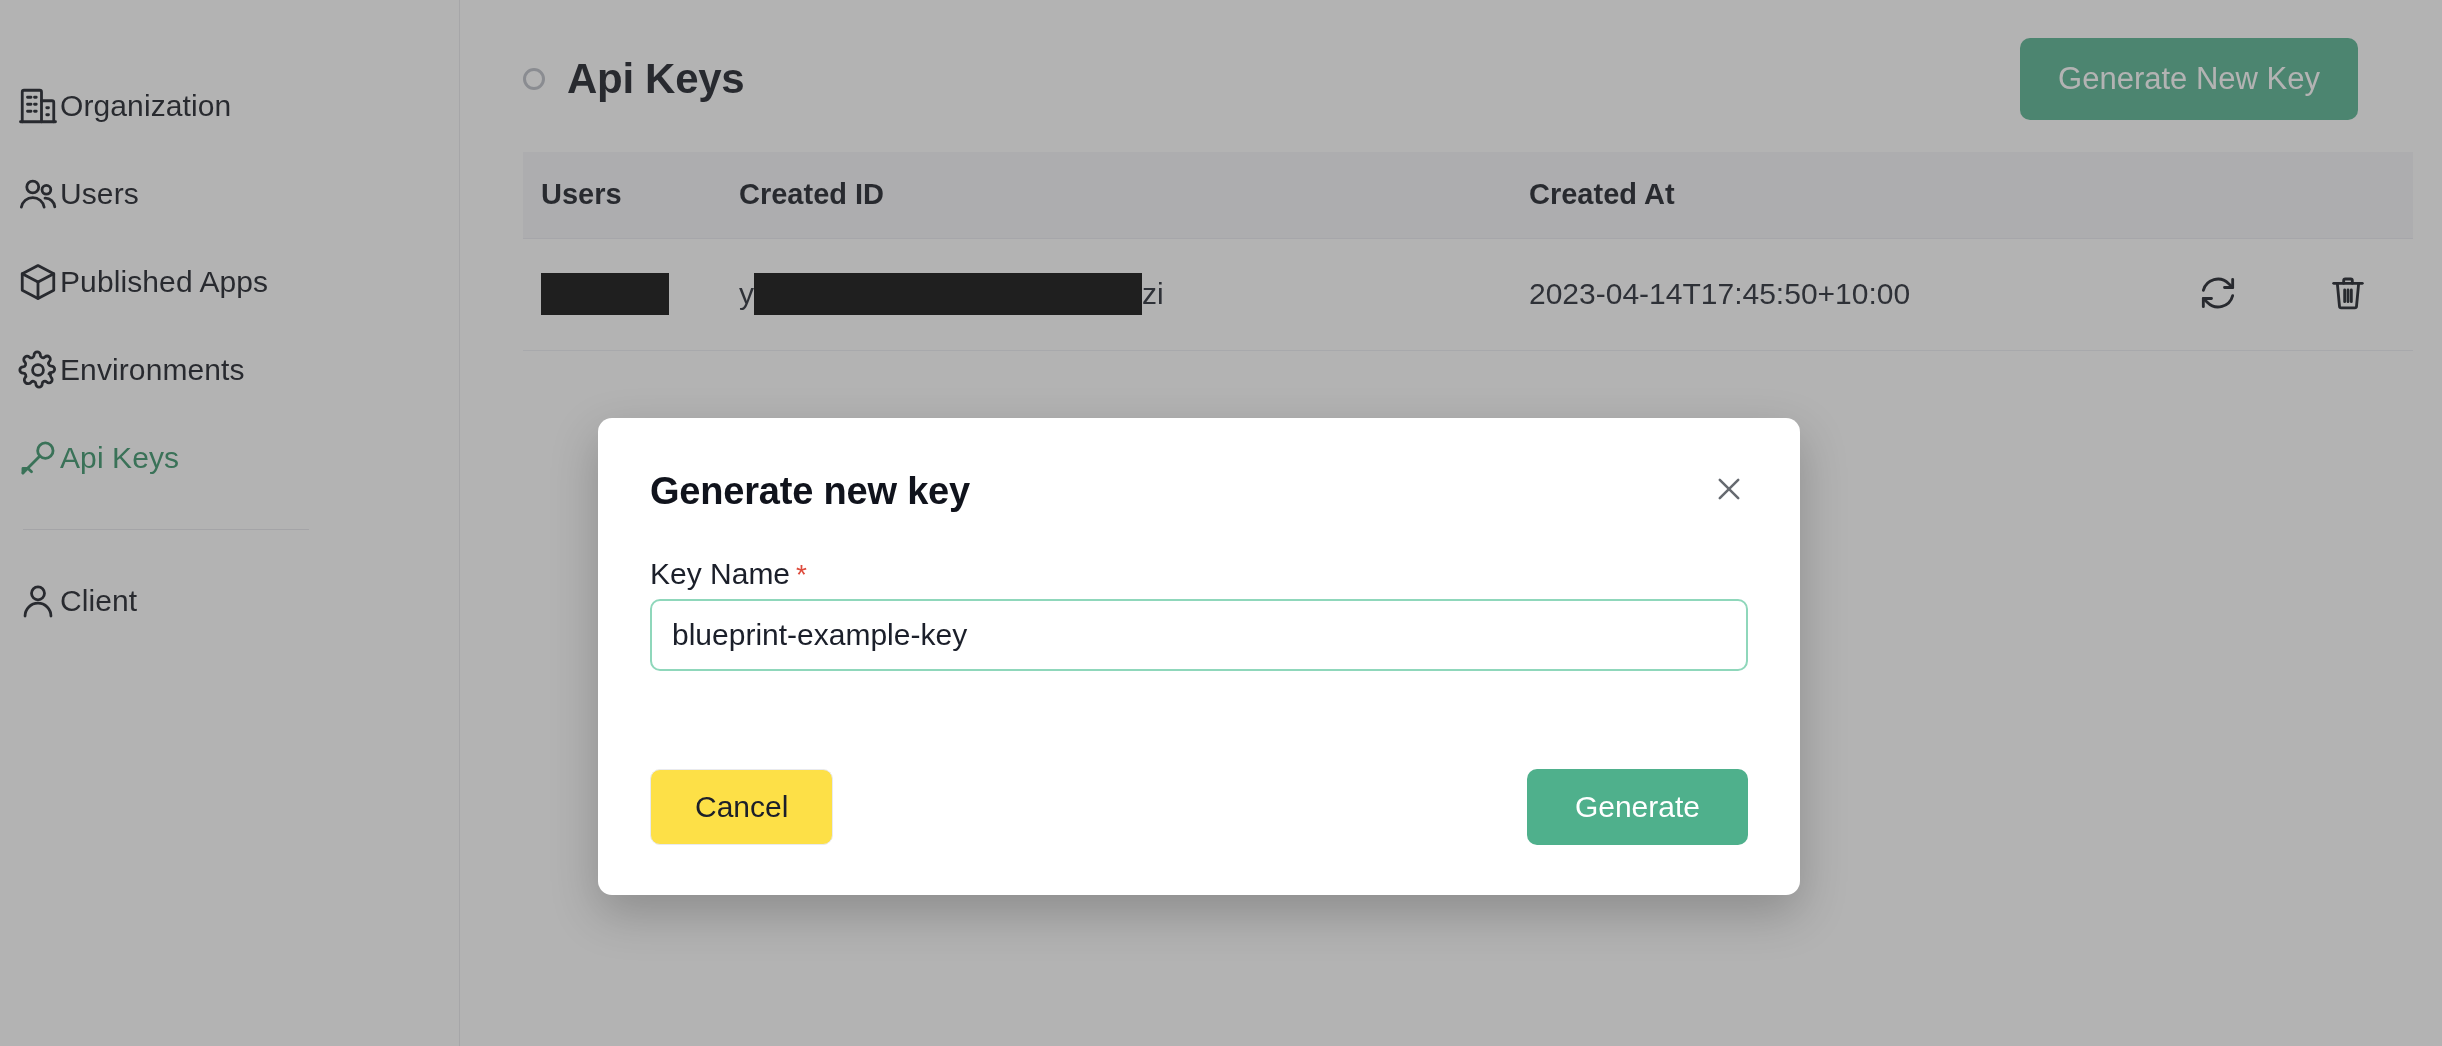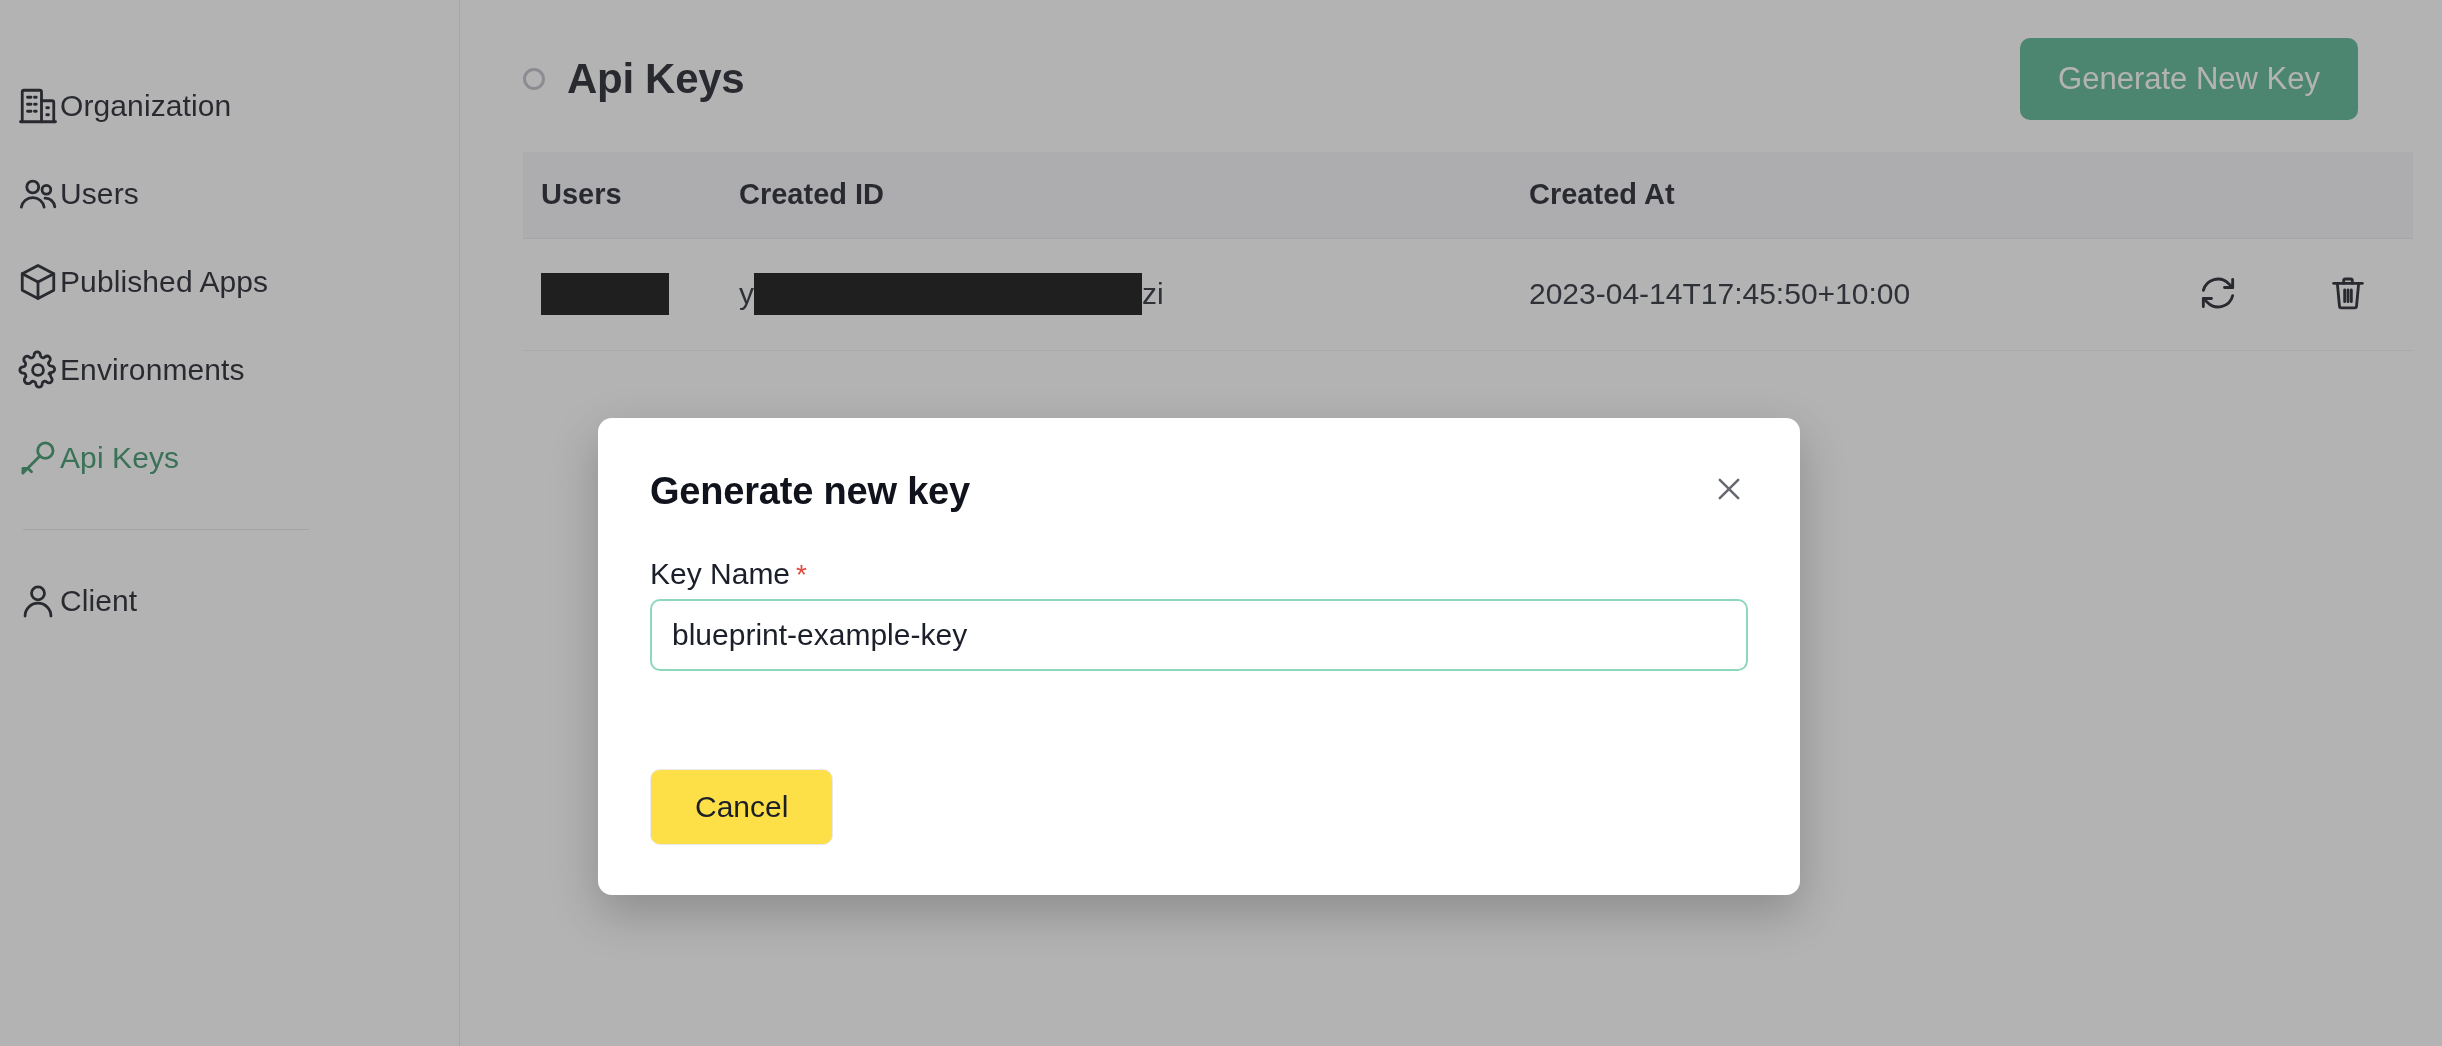--- a/index.html
+++ b/index.html
@@ -389,15 +389,16 @@
   </div>
 
   <label id="field-label" for="key-name-input">
     <span>Key Name</span><span id="required-star">*</span>
   </label>
 
   <input id="key-name-input" type="text" value="blueprint-example-key" style="">
 
   <div id="modal-actions">
     <button id="cancel-btn">Cancel</button>
+    <button id="generate-btn">Generate</button>
   </div>
 
 </div>
 
 </body></html>

